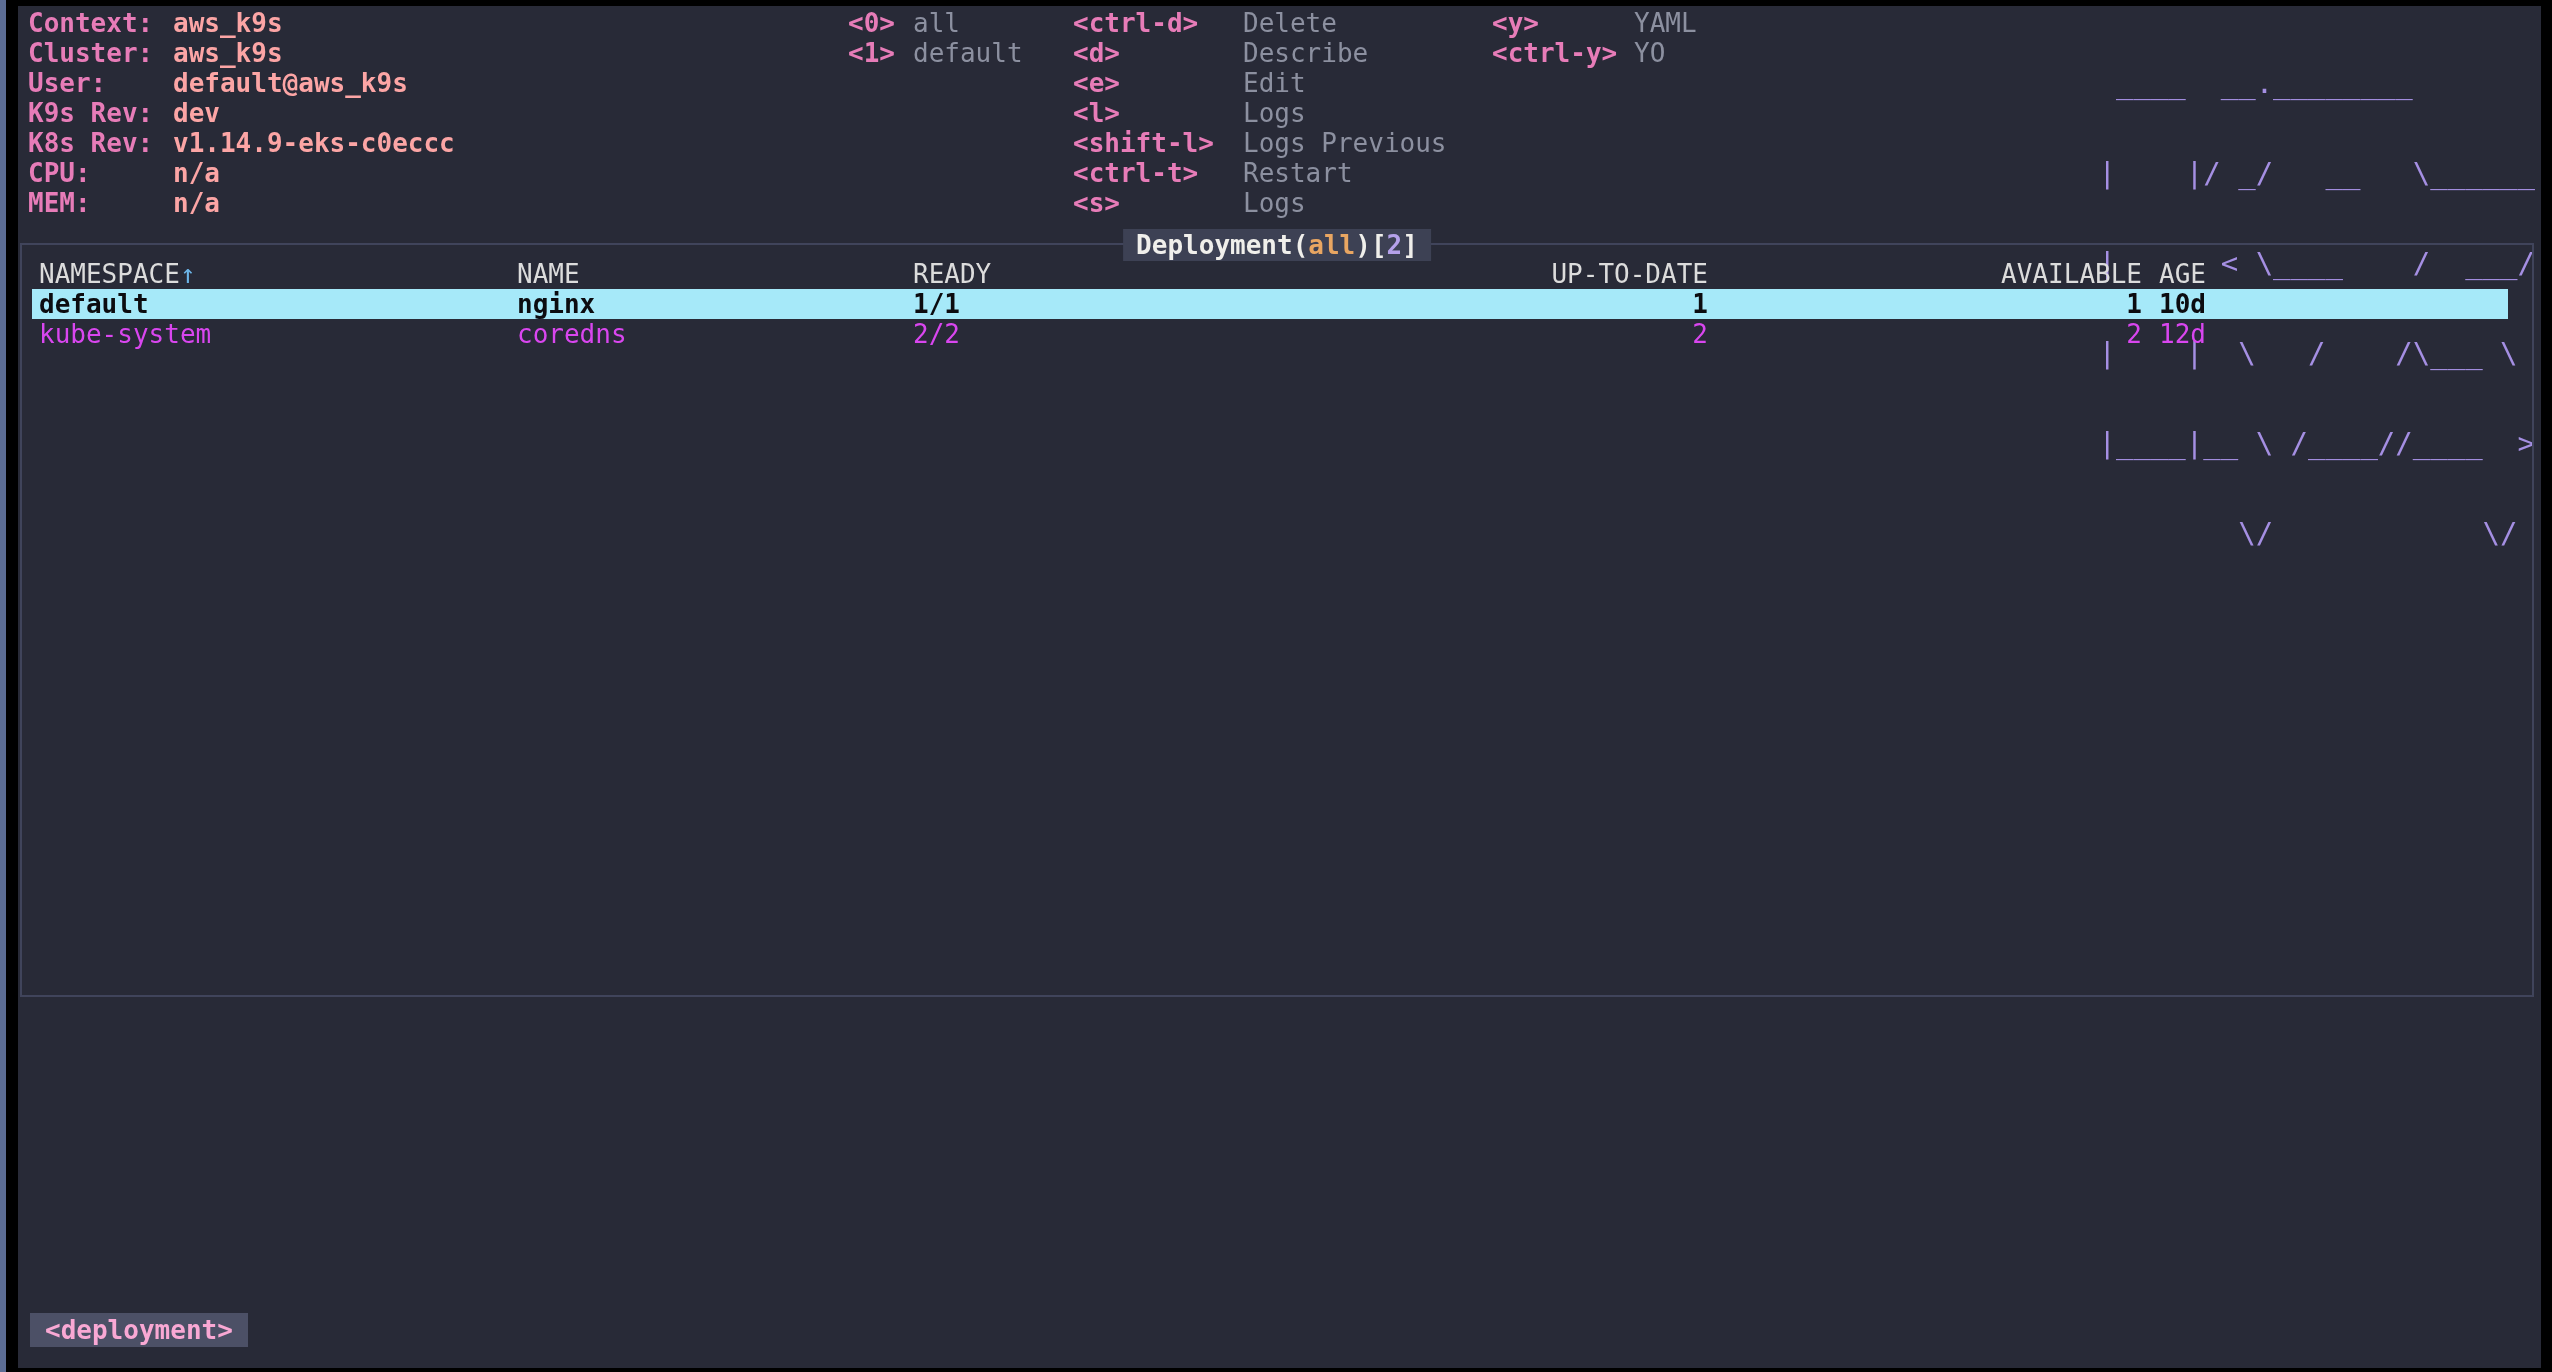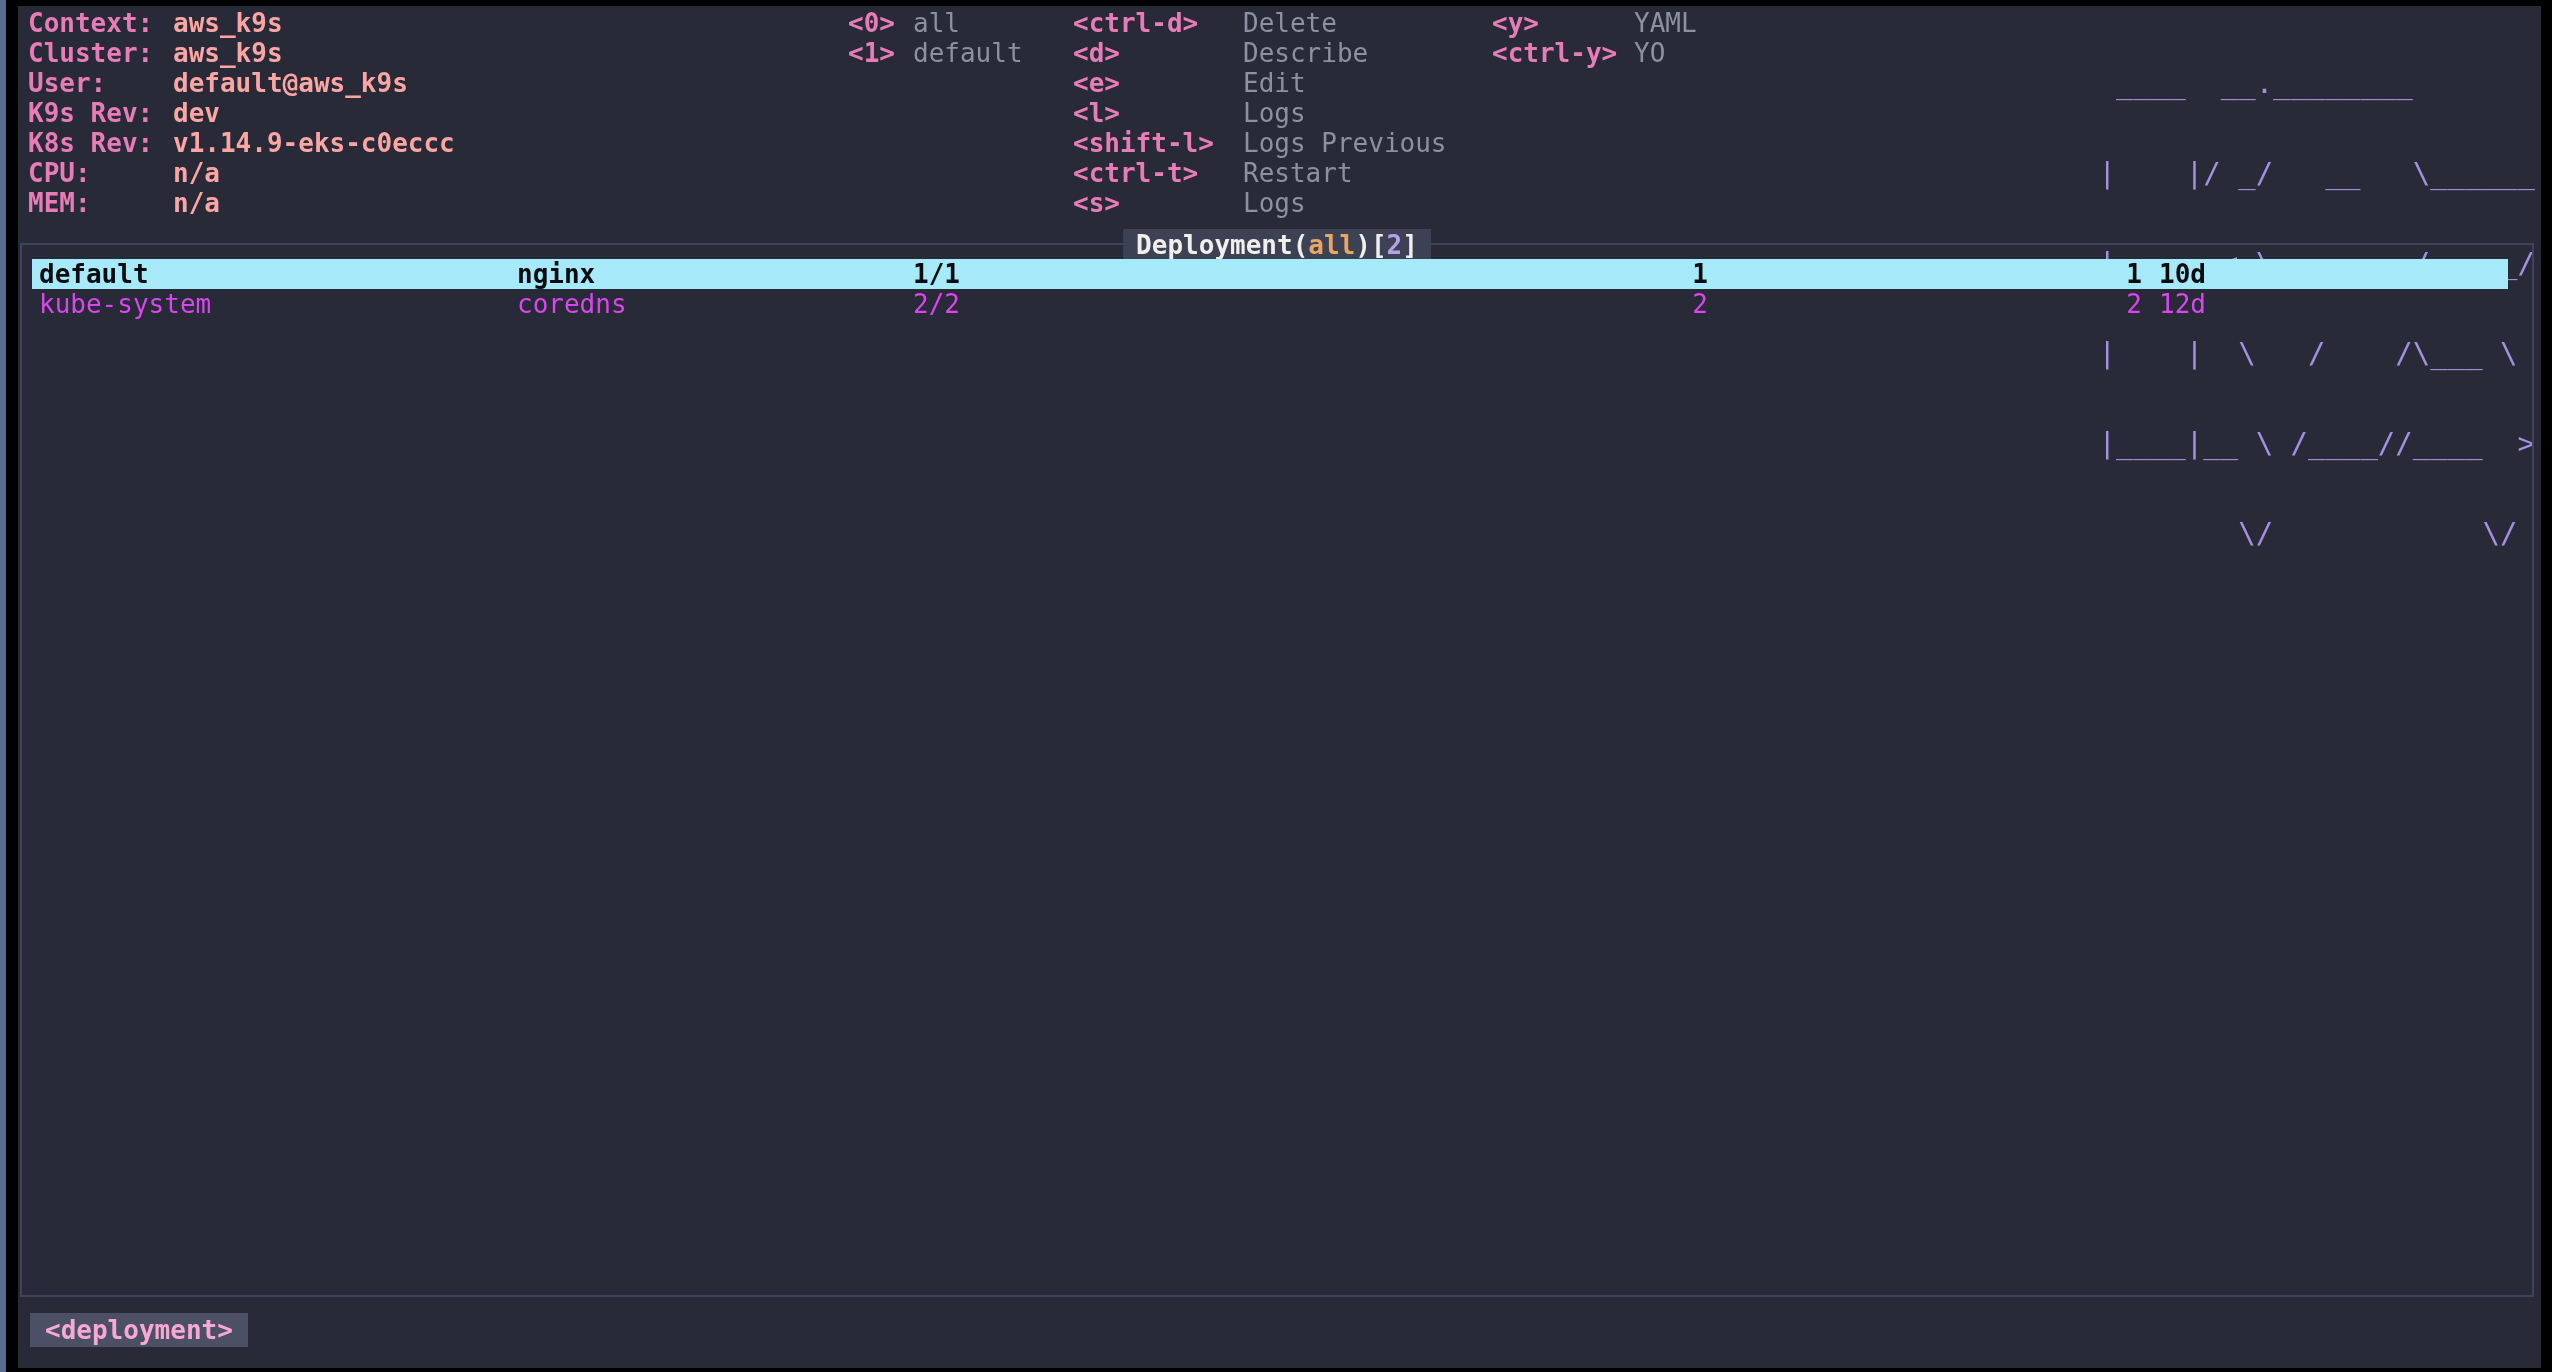--- a/index.html
+++ b/index.html
@@ -25,21 +25,21 @@
   .menu-key{color:#e77cb8;font-weight:bold}
   .menu.a .menu-key{width:65px}
   .menu.b .menu-key{width:170px}
   .menu.c .menu-key{width:142px}
   .menu-label{color:#8c90a0}
 
   
   .logo{position:absolute;top:2px;right:6px;color:#a58fe3;font-size:29px;line-height:30px;white-space:pre;text-align:center}
 
   
-  .panel{position:absolute;left:2px;top:237px;width:2514px;height:1054px;border:2px solid #40445b;box-sizing:border-box}
+  .panel{position:absolute;left:2px;top:237px;width:2514px;height:754px;border:2px solid #40445b;box-sizing:border-box}
   .title-badge{position:absolute;top:-16px;left:50%;transform:translateX(-50%);height:32px;line-height:32px;background:#3d4154;padding:0 13px;font-weight:bold;white-space:pre;color:#f0efeb}
   .t-ns{color:#e9a662}
   .t-count{color:#b5a1ea}
 
   .tbody{padding-top:14px;position:relative}
   .trow{position:relative;height:30px}
   .trow .cell{position:absolute;white-space:pre;z-index:1}
   .c-namespace{left:17px}
   .c-name{left:495px}
   .c-ready{left:891px}
@@ -152,20 +152,28 @@
     <div>|      &lt; \____    /  ___/</div>
     <div>|    |  \   /    /\___ \ </div>
     <div>|____|__ \ /____//____  &gt;</div>
     <div>        \/            \/ </div>
   </div>
 
   <div class="panel">
     <div class="title-badge"><span>Deployment(</span><span class="t-ns">all</span><span>)[</span><span class="t-count">2</span><span>]</span></div>
 
     <div class="tbody">
+      <div class="trow thead">
+        <span class="cell c-namespace"><span>NAMESPACE</span><span class="sort-arrow">↑</span></span>
+        <span class="cell c-name">NAME</span>
+        <span class="cell c-ready">READY</span>
+        <span class="cell c-utd">UP-TO-DATE</span>
+        <span class="cell c-avail">AVAILABLE</span>
+        <span class="cell c-age">AGE</span>
+      </div>
 
       <div class="trow selected">
         <span class="cell c-namespace">default</span>
         <span class="cell c-name">nginx</span>
         <span class="cell c-ready">1/1</span>
         <span class="cell c-utd">1</span>
         <span class="cell c-avail">1</span>
         <span class="cell c-age">10d</span>
       </div>
 

